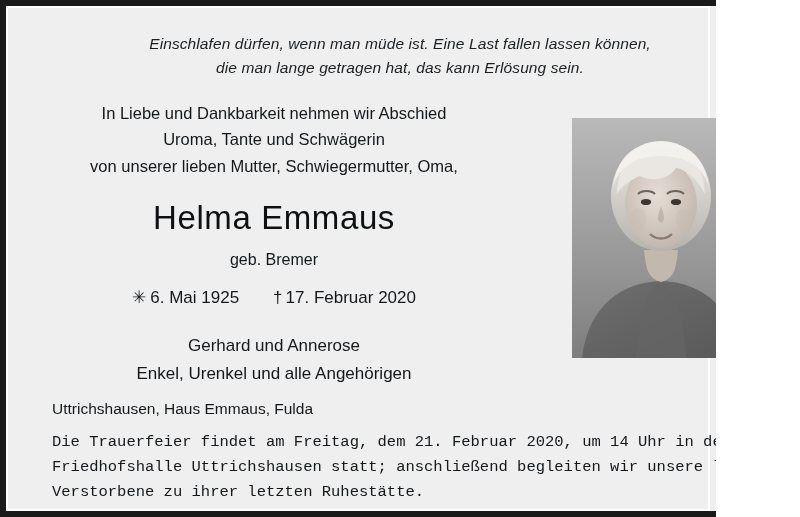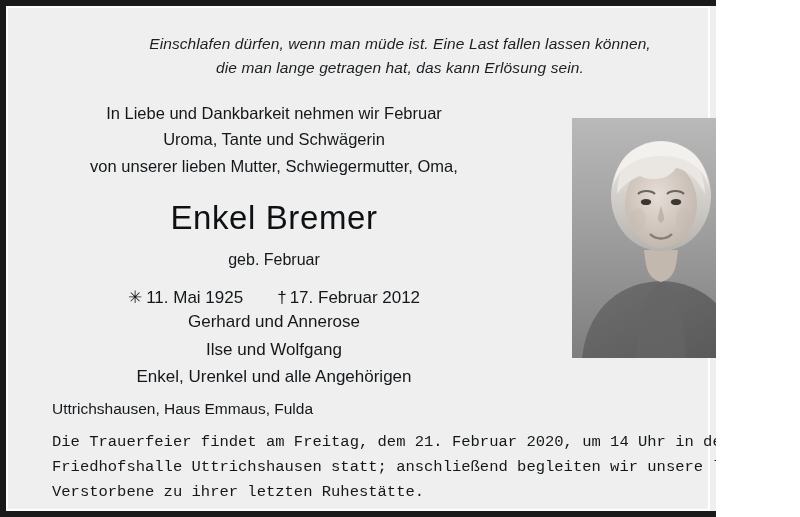--- a/index.html
+++ b/index.html
@@ -94,20 +94,21 @@
   .dates {
     margin-top: 18px;
     font-size: 17px;
     color: #14181b;
   }
   .dates .star { margin-right: 4px; }
   .dates .gap { display: inline-block; width: 34px; }
   .dates .cross { margin-right: 3px; }
 
   .survivors {
+    margin-top: 24px;
     font-size: 17px;
     line-height: 1.62;
     color: #14181b;
   }
   .survivors span { display: block; }
 
   .photo-wrap {
     position: absolute;
     right: 22px;
     top: 18px;
@@ -147,36 +148,35 @@
     <div class="verse">
       <span>Einschlafen dürfen, wenn man müde ist. Eine Last fallen lassen können,</span>
       <span class="l2">die man lange getragen hat, das kann Erlösung sein.</span>
     </div>
 
     <div class="body-area">
 
       <div class="text-col">
 
         <div class="intro">
-          <span>In Liebe und Dankbarkeit nehmen wir Februar</span>
+          <span>In Liebe und Dankbarkeit nehmen wir Abschied</span>
           <span>Uroma, Tante und Schwägerin</span>
           <span>von unserer lieben Mutter, Schwiegermutter, Oma,</span>
         </div>
 
-        <div class="name">Enkel Bremer</div>
-
-        <div class="maiden">geb. Februar</div>
+        <div class="name">Helma Emmaus</div>
+
+        <div class="maiden">geb. Bremer</div>
 
         <div class="dates">
-          <span class="star">✳</span><span>11. Mai 1925</span><span class="gap"></span><span class="cross">†</span><span>17. Februar 2012</span>
+          <span class="star">✳</span><span>6. Mai 1925</span><span class="gap"></span><span class="cross">†</span><span>17. Februar 2020</span>
         </div>
 
         <div class="survivors">
           <span>Gerhard und Annerose</span>
-          <span>Ilse und Wolfgang</span>
           <span>Enkel, Urenkel und alle Angehörigen</span>
         </div>
       </div>
 
       <div class="photo-wrap">
         <svg width="178" height="240" viewBox="0 0 178 240" aria-hidden="true">
           <defs>
             <linearGradient id="bg" x1="0" y1="0" x2="0" y2="1">
               <stop offset="0%" stop-color="#b9b9b9"></stop>
               <stop offset="55%" stop-color="#9a9a9a"></stop>

